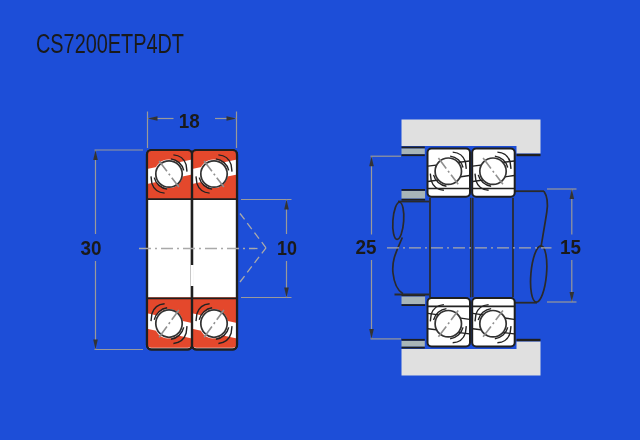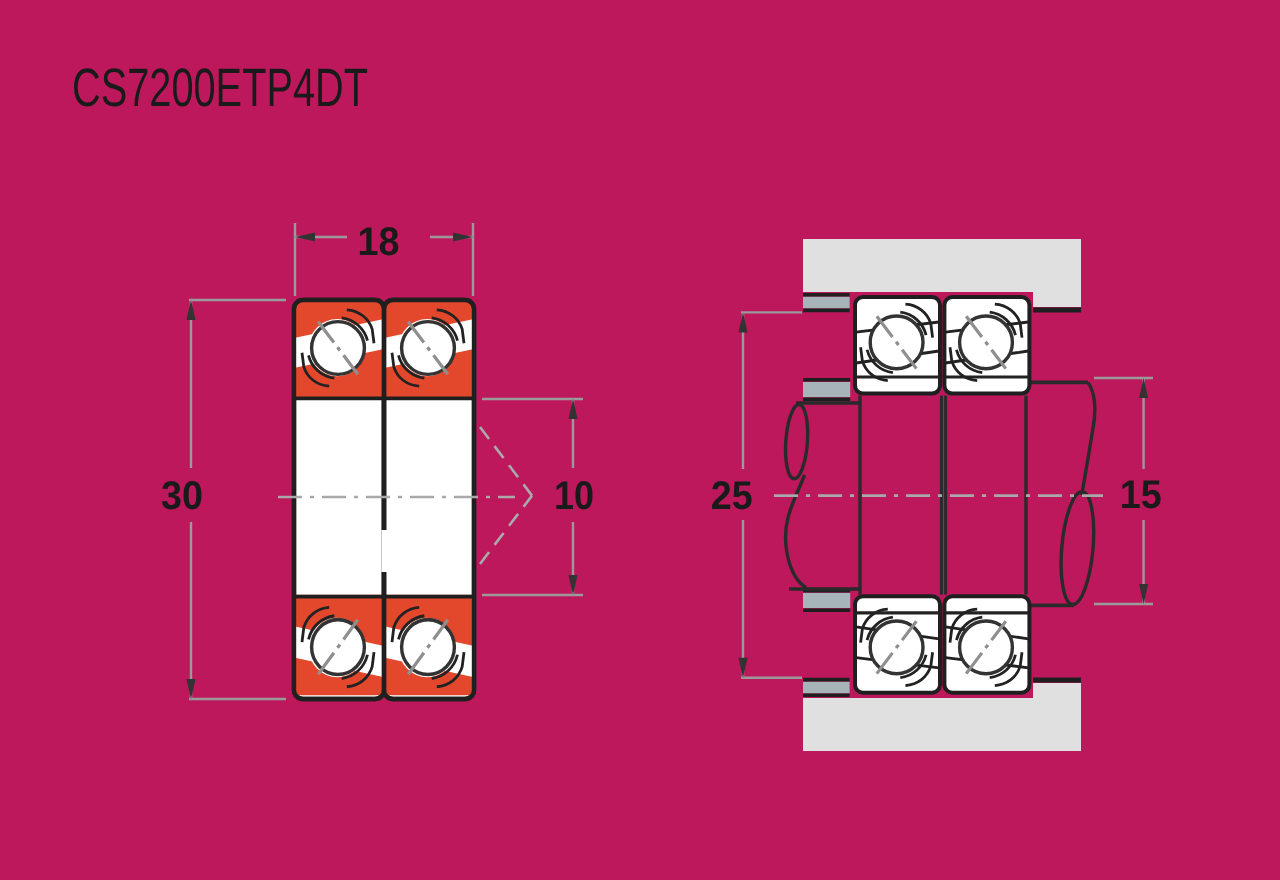--- a/index.html
+++ b/index.html
@@ -1,16 +1,16 @@
 <!DOCTYPE html>
 <html><head>
 <meta charset="utf-8">
 <style>
   html,body{margin:0;padding:0;background:#fff;}
-  .page{position:relative;width:640px;height:440px;background:#be185d;overflow:hidden;
+  .page{position:relative;width:640px;height:440px;background:#1d4ed8;overflow:hidden;
         font-family:"Liberation Sans",sans-serif;}
   svg{position:absolute;left:0;top:0;}
   text{font-family:"Liberation Sans",sans-serif;fill:#1a1a1a;}
 </style>
 </head>
 <body>
 <div class="page">
 <svg width="640" height="440" viewBox="0 0 640 440">
 <defs>
 

